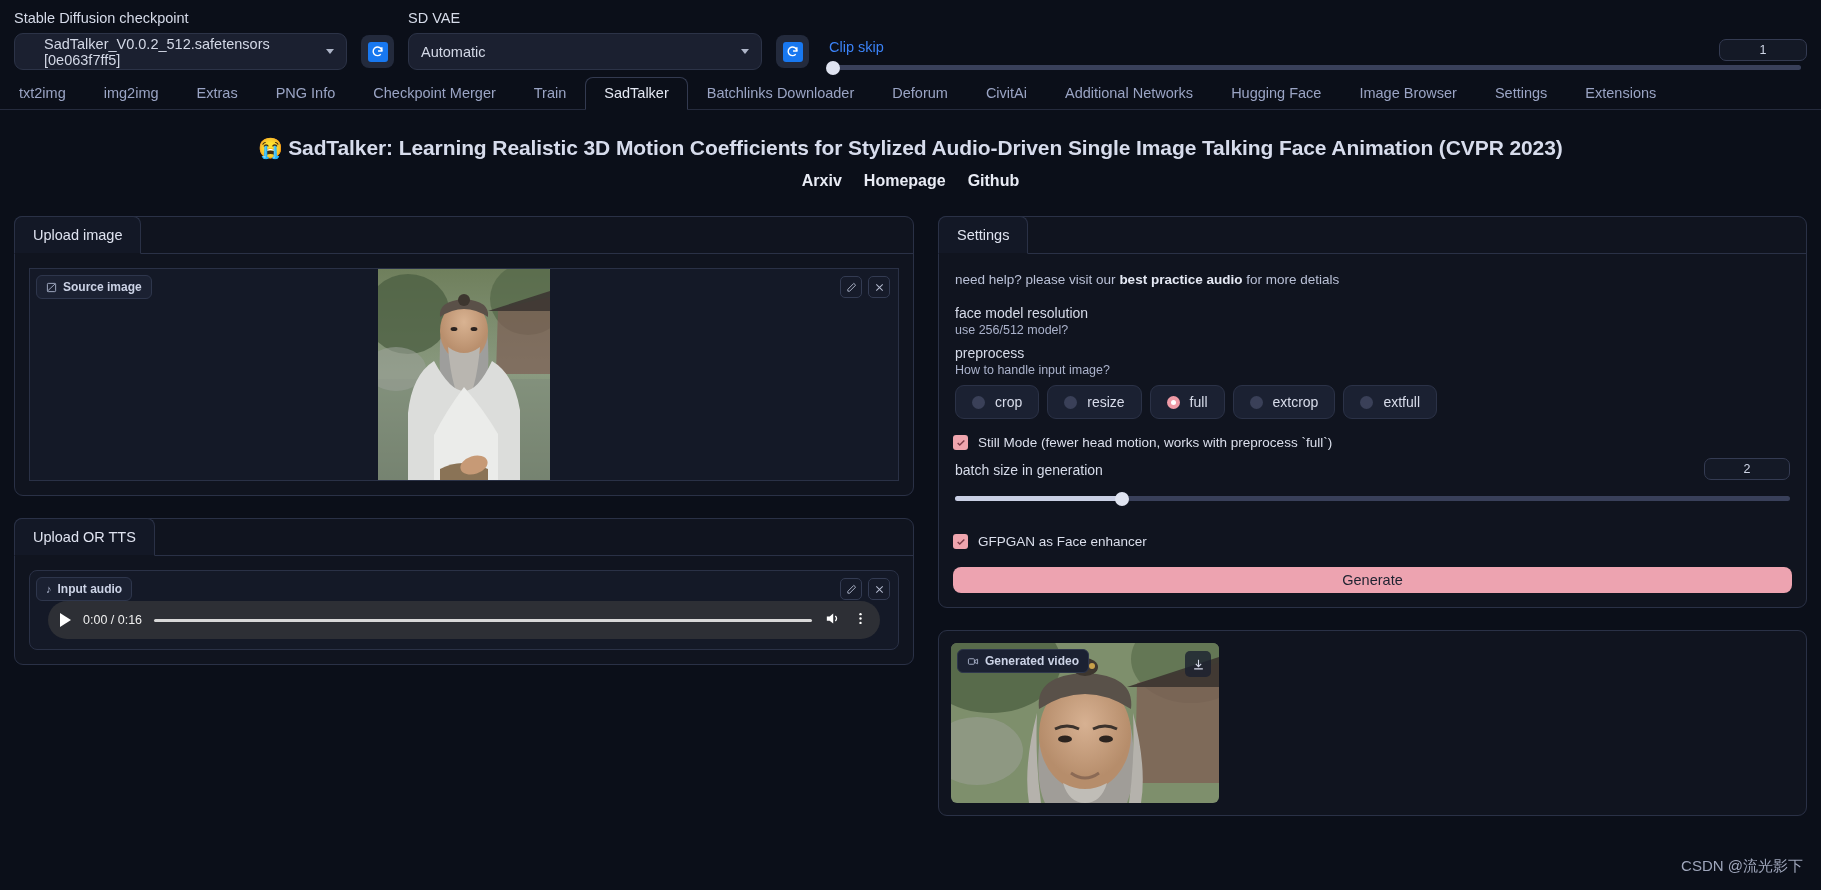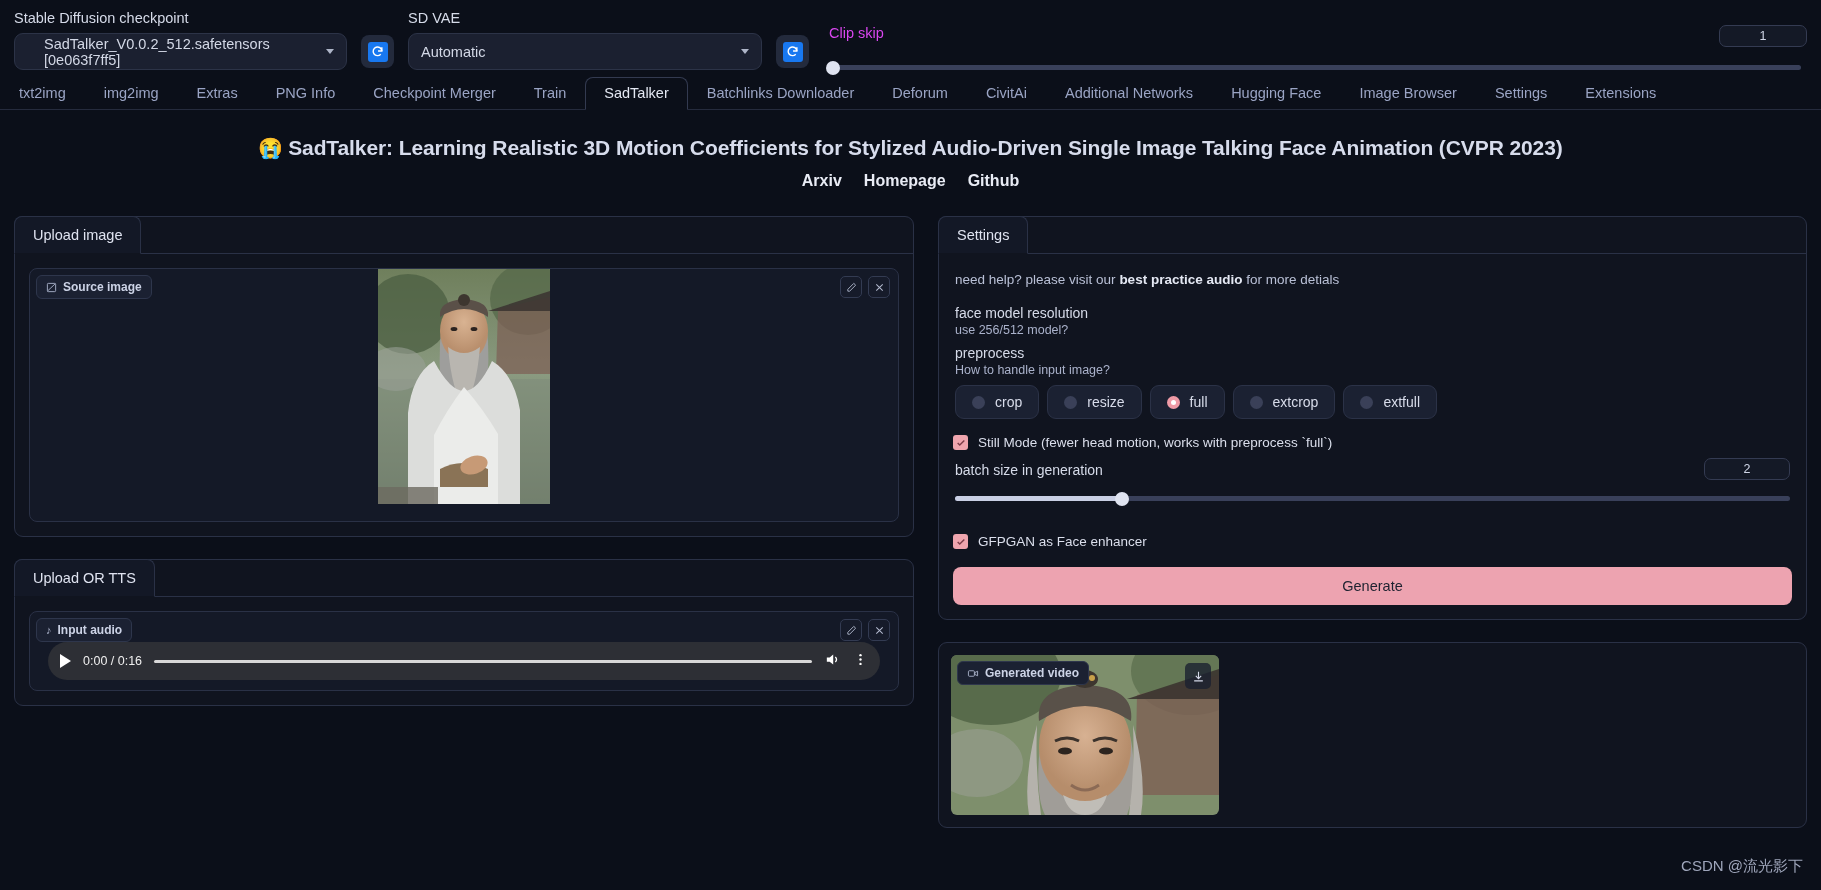--- a/index.html
+++ b/index.html
@@ -30,21 +30,21 @@
   .dd-ckpt { width: 333px; padding-left: 29px; }
   .dd-vae { width: 354px; }
   .caret { border-left: 4.5px solid transparent; border-right: 4.5px solid transparent; border-top: 5.5px solid #aeb5c8; margin-left: 10px; }
   .refresh-btn {
     width: 33px; height: 33px; border-radius: 8px; background: #232a3c;
     display: flex; align-items: center; justify-content: center; cursor: pointer;
     margin-bottom: 2px;
   }
   .refresh-inner { width: 20px; height: 20px; border-radius: 3px; background: #1878f0; display:flex; align-items:center; justify-content:center;}
   .clip-wrap { flex: 1; position: relative; padding-left: 6px; }
-  .clip-label { font-size: 14.5px; color: #d946ef; margin-bottom: 24px; }
+  .clip-label { font-size: 14.5px; color: #3b82f6; margin-bottom: 10px; }
   .clip-row { display:flex; align-items:center; }
   .slider-track {
     position: relative; height: 5px; border-radius: 3px; background: #39405a; flex: 1;
     margin-right: 6px;
   }
   .slider-fill { position: absolute; left:0; top:0; height:100%; border-radius:3px; background:#c9cfe4; }
   .slider-knob {
     position: absolute; top: 50%; transform: translate(-50%, -50%);
     width: 14px; height: 14px; border-radius: 50%; background: #dfe3f0; cursor: grab;
   }
@@ -90,21 +90,21 @@
   .panel { border: 1px solid #2a3146; border-radius: 9px; background: #10141f; }
   .tabstrip { display: flex; border-bottom: 1px solid #2a3146; }
   .panel-tab {
     font-size: 14.5px; color: #dfe3f0; padding: 10px 18px;
     border: 1px solid #2a3146; border-bottom: 1px solid #10141f;
     border-radius: 8px 8px 0 0; margin: -1px 0 -1px -1px; cursor: pointer;
     background: #131826;
   }
   .panel-body { padding: 14px; }
 
-  .imgbox { position: relative; border: 1px solid #2a3146; border-radius: 8px; background: #141927; height: 254px; overflow: hidden; }
+  .imgbox { position: relative; border: 1px solid #2a3146; border-radius: 0; background: #141927; height: 213px; overflow: hidden; }
   .chip {
     position: absolute; top: 6px; left: 6px; z-index: 3;
     background: #1b2132; border: 1px solid #2e364c; border-radius: 6px;
     font-size: 12px; font-weight: bold; color: #ccd3e6;
     padding: 4px 9px; display: flex; align-items: center; gap: 6px;
   }
   .chip-icons { position: absolute; top: 7px; right: 8px; z-index: 3; display: flex; gap: 6px; }
   .icon-btn {
     width: 22px; height: 22px; border: 1px solid #333b52; border-radius: 5px;
     background: #161b2a; display:flex; align-items:center; justify-content:center; cursor: pointer;
@@ -142,21 +142,21 @@
     padding: 8px 16px; font-size: 14px; color: #d8dcea; cursor: pointer;
   }
   .dot { width: 13px; height: 13px; border-radius: 50%; background: #3a4058; }
   .dot.on { background: #ef9aa6; display:flex; align-items:center; justify-content:center; }
   .dot.on::after { content:''; width:5px; height:5px; border-radius:50%; background:#fff; }
   .check-row { display: flex; align-items: center; gap: 10px; margin: 12px 0; cursor: pointer; }
   .cbox { width: 15px; height: 15px; border-radius: 3px; background: #efa5ae; display:flex; align-items:center; justify-content:center; }
   .cbox svg { display:block; }
   .check-label { font-size: 13.5px; color: #dbdfec; }
   .gen-btn {
-    margin-top: 18px; height: 38px; border-radius: 8px; background: #eda3b0;
+    margin-top: 18px; height: 26px; border-radius: 8px; background: #eda3b0;
     color: #1e2230; font-size: 14.5px; display: flex; align-items: center; justify-content: center;
     cursor: pointer; border: none; width: 100%; font-family: "Liberation Sans", sans-serif;
   }
   .video-panel { margin-top: 22px; border: 1px solid #2a3146; border-radius: 9px; background: #10141f; padding: 12px; }
   .video-box { position: relative; width: 268px; height: 160px; border-radius: 6px; overflow: hidden; background:#141927;}
   .dl-btn { position:absolute; top:8px; right:8px; z-index:3; width: 26px; height: 26px; border-radius: 5px; background: #1a2030cc; display:flex; align-items:center; justify-content:center; cursor:pointer;}
   .watermark { position: absolute; right: 18px; bottom: 14px; font-size: 15px; color: #9fa6bb; }
 </style>
 </head>
 <body>

